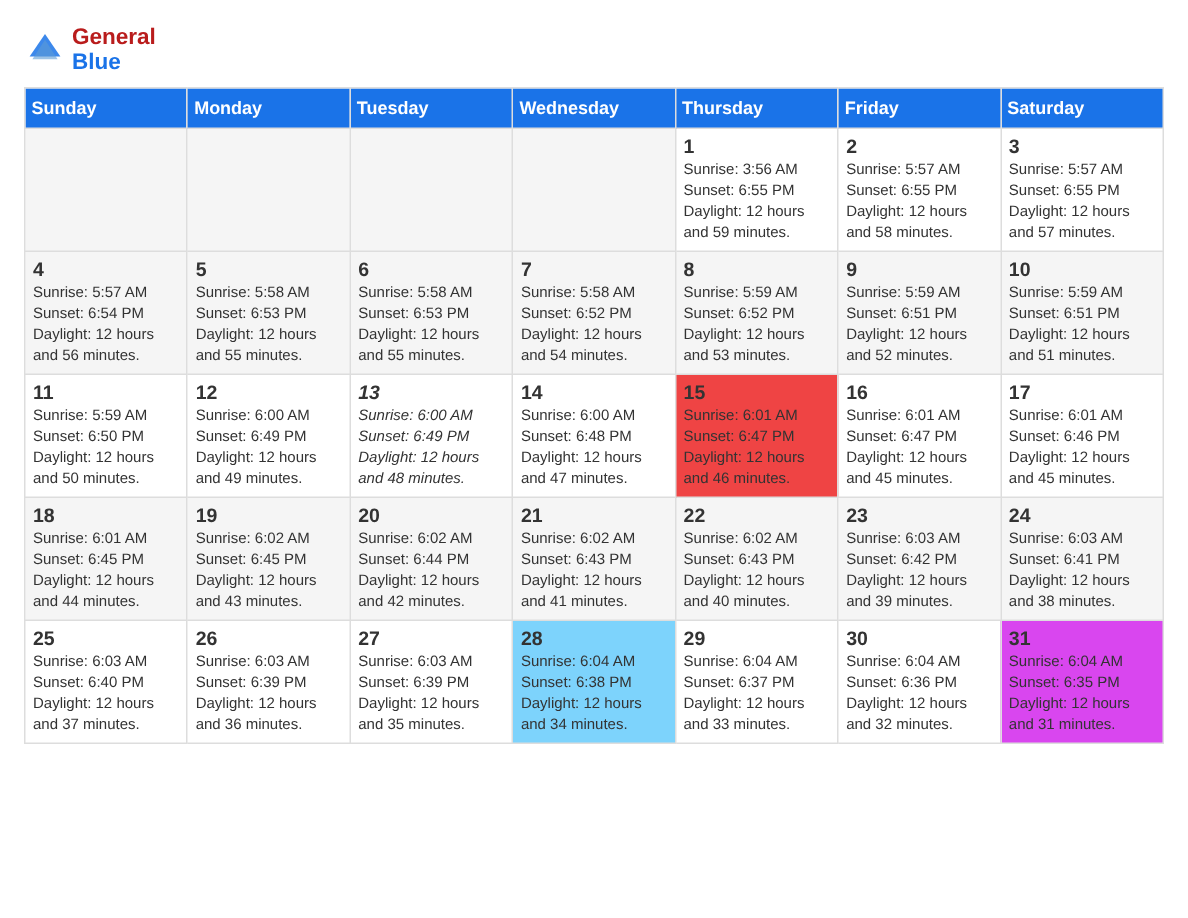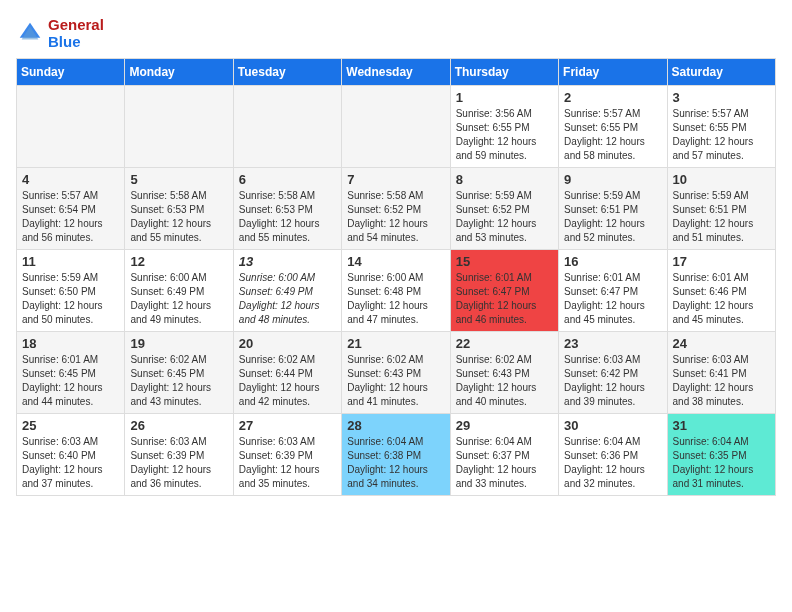--- a/index.html
+++ b/index.html
@@ -330,21 +330,21 @@
 Daylight: 12 hours
 and 33 minutes.</div>
         </td>
         <td style="background-color: rgb(255, 255, 255);">
           <div class="day-number">30</div>
           <div class="day-info" style="white-space: pre-line;">Sunrise: 6:04 AM
 Sunset: 6:36 PM
 Daylight: 12 hours
 and 32 minutes.</div>
         </td>
-        <td style="background-color: #5eead4;">
+        <td style="background-color: #d946ef;">
           <div class="day-number">31</div>
           <div class="day-info" style="white-space: pre-line;">Sunrise: 6:04 AM
 Sunset: 6:35 PM
 Daylight: 12 hours
 and 31 minutes.</div>
         </td>
       </tr>
     </tbody>
 </table>
 

